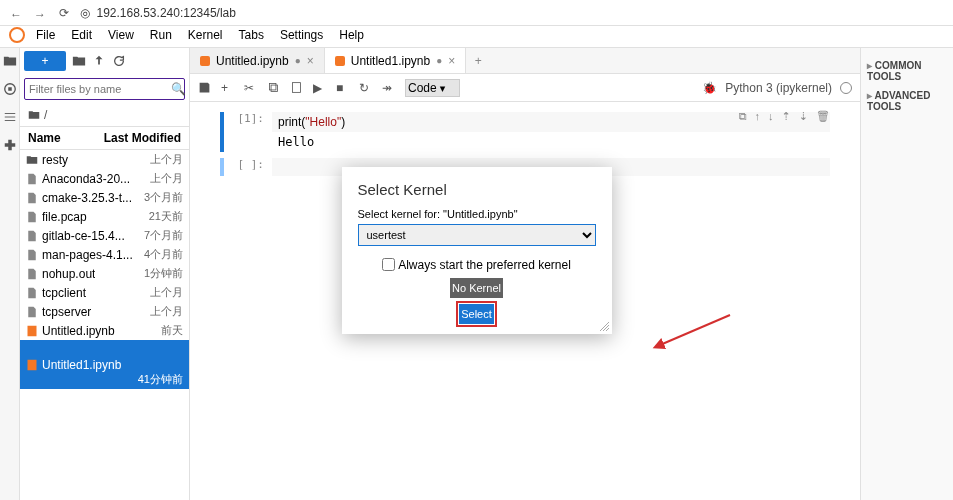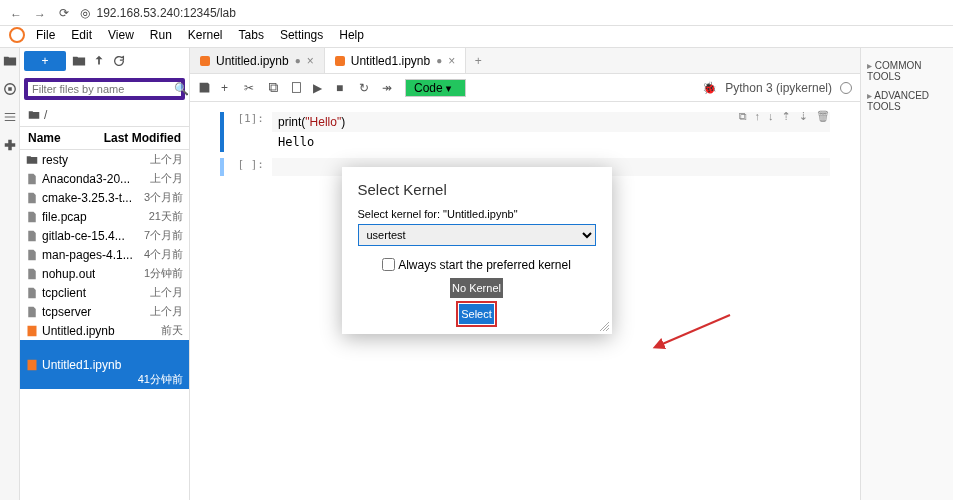--- a/index.html
+++ b/index.html
@@ -10,56 +10,56 @@
 .menubar{height:22px;display:flex;padding:0 8px;gap:4px;background:#fff;border-bottom:1px solid #e0e0e0;}
 .menubar span{padding:2px 6px;cursor:pointer;}
 .main{display:flex;height:452px;}
 .activity{width:20px;background:#f6f6f6;border-right:1px solid #e0e0e0;display:flex;flex-direction:column;align-items:center;padding-top:6px;gap:14px;}
 .activity .aicon{width:14px;height:14px;color:#555;}
 .sidebar{width:170px;border-right:1px solid #e0e0e0;display:flex;flex-direction:column;}
 .toolbar{height:26px;display:flex;align-items:center;padding:4px;gap:6px;}
 .btn-plus{width:42px;height:20px;background:#1976d2;display:flex;align-items:center;justify-content:center;color:#fff;border-radius:2px;cursor:pointer;}
 .tb-icon{width:14px;height:14px;color:#555;cursor:pointer;}
 .filter{padding:4px;}
-.filter-box{display:flex;align-items:center;border:4px solid #4c1d95;border-radius:2px;height:22px;padding:0 4px;}
+.filter-box{display:flex;align-items:center;border:1px solid #4c1d95;border-radius:2px;height:22px;padding:0 4px;}
 .filter-box input{border:none;outline:none;flex:1;font-size:11px;}
 .breadcrumb{padding:4px 8px;display:flex;align-items:center;gap:4px;color:#555;}
 .file-head{display:flex;justify-content:space-between;padding:4px 8px;border-top:1px solid #e0e0e0;border-bottom:1px solid #e0e0e0;font-weight:bold;font-size:11px;}
 .file-list{flex:1;overflow:hidden;}
 .file-row{display:flex;justify-content:space-between;padding:2px 6px;align-items:center;cursor:pointer;text-align:center;}
 .file-row.selected{background:#1976d2;color:#fff;}
 .file-name{display:flex;align-items:center;gap:4px;overflow:hidden;white-space:nowrap;text-overflow:ellipsis;}
 .file-mod{color:#666;font-size:11px;}
 .file-row.selected .file-mod{color:#fff;margin-top:30px;}
 .fi{width:12px;height:12px;}
 .content{flex:1;display:flex;flex-direction:column;border-right:1px solid #e0e0e0;}
 .tabs{height:26px;display:flex;border-bottom:1px solid #e0e0e0;background:#f6f6f6;}
 .tab{display:flex;align-items:center;gap:6px;padding:0 10px;border-right:1px solid #e0e0e0;background:#fff;cursor:pointer;min-width:130px;}
 .tab.inactive{background:#f0f0f0;}
 .tab .dot{color:#888;font-size:10px;}
 .tab .orange{width:10px;height:10px;background:#f37726;border-radius:2px;}
 .tab .close{margin-left:auto;color:#888;}
 .add-tab{width:24px;display:flex;align-items:center;justify-content:center;color:#888;cursor:pointer;}
 .nb-toolbar{height:28px;border-bottom:1px solid #e0e0e0;display:flex;align-items:center;padding:0 8px;gap:10px;}
 .nb-toolbar .nbi{width:13px;height:13px;color:#555;cursor:pointer;}
-.code-select{border:1px solid #ccc;padding:1px 14px 1px 8px;font-size:11px;background:#22c55e;cursor:pointer;}
+.code-select{border:1px solid #ccc;padding:1px 14px 1px 2px;font-size:11px;background:#e5e5e5;cursor:pointer;}
 .kernel-info{margin-left:auto;display:flex;align-items:center;gap:8px;color:#555;font-size:11px;}
 .kernel-circle{width:12px;height:12px;border:1px solid #888;border-radius:50%;}
 .nb-body{flex:1;padding:10px 30px;background:#fff;position:relative;}
 .cell{display:flex;margin-bottom:6px;position:relative;}
 .cell-bar{width:4px;background:#1976d2;margin-right:8px;}
 .cell-bar.light{background:#8fc5ff;}
 .prompt{width:40px;text-align:right;color:#888;font-family:monospace;font-size:11px;padding-right:8px;}
 .cell-content{flex:1;font-family:monospace;font-size:12px;padding:3px 6px;}
 .cell-content.code{background:#f7f7f7;}
 .cell-tools{position:absolute;right:0;top:-2px;display:flex;gap:8px;}
 .cell-tools span{color:#888;cursor:pointer;font-size:11px;}
 .str{color:#a31515;}
 .right-panel{width:92px;background:#f9f9f9;padding:8px 4px;}
-.right-panel .rp{font-size:10px;font-weight:normal;color:#444;padding:4px 2px;cursor:pointer;}
+.right-panel .rp{font-size:10px;font-weight:bold;color:#444;padding:4px 2px;cursor:pointer;}
 .right-panel .rp::before{content:"▸ ";color:#888;}
 .modal-overlay{position:absolute;top:0;left:0;right:0;bottom:0;display:flex;align-items:center;justify-content:center;}
 .modal{width:270px;background:#fff;box-shadow:0 4px 20px rgba(0,0,0,0.3);padding:14px 16px 10px;position:relative;}
 .modal h3{font-size:15px;font-weight:normal;margin-bottom:10px;color:#333;}
 .modal .label{font-size:11px;margin-bottom:4px;}
 .modal select{width:100%;padding:3px 4px;border:1px solid #1976d2;font-size:11px;margin-bottom:12px;}
 .modal .footer{display:flex;align-items:center;gap:6px;flex-direction:column;}
 .modal .footer label{font-size:10px;display:flex;align-items:center;gap:3px;}
 .modal .mbtn{padding:4px 2px;font-size:11px;cursor:pointer;border:none;}
 .modal .nokernel{background:#616161;color:#fff;}

